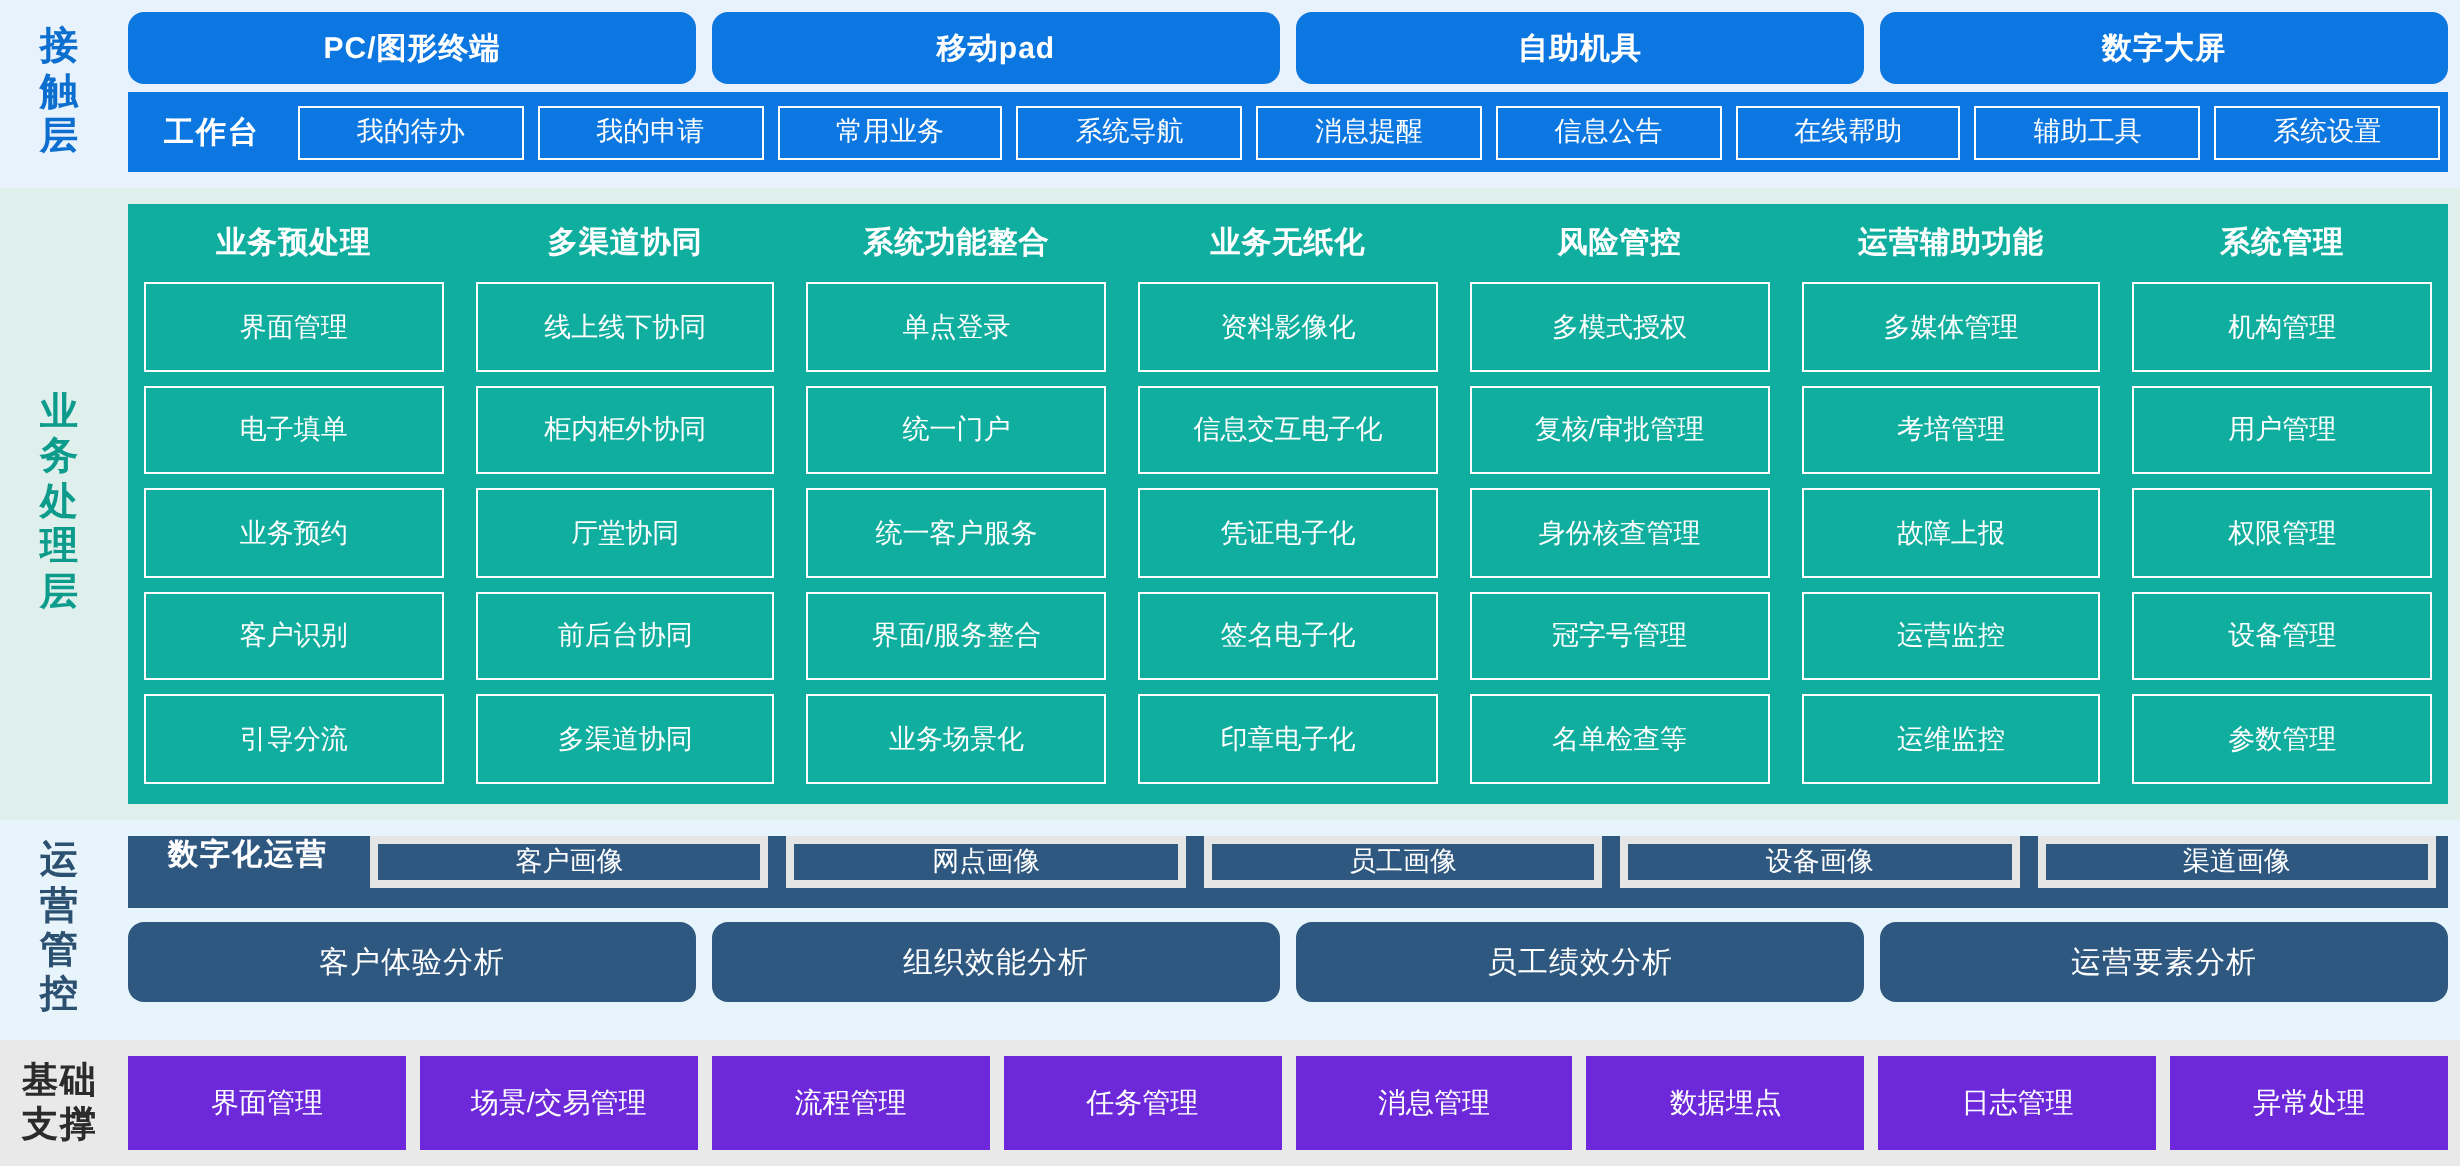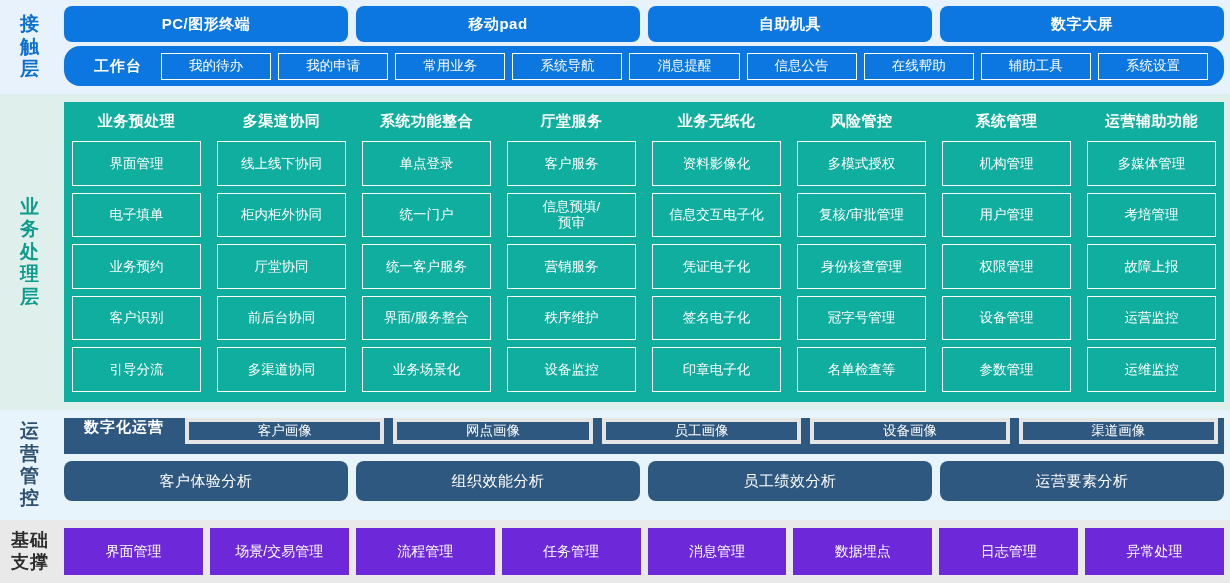--- a/index.html
+++ b/index.html
@@ -31,22 +31,21 @@
   .channel-row { display: flex; gap: 8px; height: 36px; }
   .channel-chip {
     flex: 1 1 0; background: #0c77e0; color: #ffffff;
     border-radius: 8px;
     display: flex; align-items: center; justify-content: center;
     font-size: 15px; font-weight: bold; letter-spacing: .5px;
   }
   .workbench-row {
     height: 40px; background: #0c77e0;
     display: flex; align-items: center; gap: 7px;
-    padding: 0 16px;
-    border-radius: 16px;
+    padding: 0 4px;
   }
   .workbench-title {
     color: #ffffff; font-size: 15px; font-weight: bold;
     padding: 0 12px 0 14px; white-space: nowrap; letter-spacing: 1px;
   }
   .wb-chip {
     flex: 1 1 0; height: 27px;
     border: 1px solid #ffffff; color: #ffffff;
     display: flex; align-items: center; justify-content: center;
     font-size: 13.5px; white-space: nowrap;
@@ -181,64 +180,55 @@
 
         <div class="biz-col">
           <div class="biz-col-title">系统功能整合</div>
           <div class="biz-item">单点登录</div>
           <div class="biz-item">统一门户</div>
           <div class="biz-item">统一客户服务</div>
           <div class="biz-item">界面/服务整合</div>
           <div class="biz-item">业务场景化</div>
         </div>
 
-        <div class="biz-col">
-          <div class="biz-col-title">厅堂服务</div>
-          <div class="biz-item">客户服务</div>
-          <div class="biz-item">信息预填/
-预审</div>
-          <div class="biz-item">营销服务</div>
-          <div class="biz-item">秩序维护</div>
-          <div class="biz-item">设备监控</div>
-        </div>
 
         <div class="biz-col">
           <div class="biz-col-title">业务无纸化</div>
           <div class="biz-item">资料影像化</div>
           <div class="biz-item">信息交互电子化</div>
           <div class="biz-item">凭证电子化</div>
           <div class="biz-item">签名电子化</div>
           <div class="biz-item">印章电子化</div>
         </div>
 
         <div class="biz-col">
           <div class="biz-col-title">风险管控</div>
           <div class="biz-item">多模式授权</div>
           <div class="biz-item">复核/审批管理</div>
           <div class="biz-item">身份核查管理</div>
           <div class="biz-item">冠字号管理</div>
           <div class="biz-item">名单检查等</div>
         </div>
 
         <div class="biz-col">
+          <div class="biz-col-title">运营辅助功能</div>
+          <div class="biz-item">多媒体管理</div>
+          <div class="biz-item">考培管理</div>
+          <div class="biz-item">故障上报</div>
+          <div class="biz-item">运营监控</div>
+          <div class="biz-item">运维监控</div>
+        </div>
+
+        <div class="biz-col">
           <div class="biz-col-title">系统管理</div>
           <div class="biz-item">机构管理</div>
           <div class="biz-item">用户管理</div>
           <div class="biz-item">权限管理</div>
           <div class="biz-item">设备管理</div>
           <div class="biz-item">参数管理</div>
-        </div>
-
-        <div class="biz-col">
-          <div class="biz-col-title">运营辅助功能</div>
-          <div class="biz-item">多媒体管理</div>
-          <div class="biz-item">考培管理</div>
-          <div class="biz-item">故障上报</div>
-          <div class="biz-item">运营监控</div>
-          <div class="biz-item">运维监控</div>
         </div>
 
       </div>
     </div>
   </div>
 
   <div class="band band-ops">
     <div class="band-label">
       <div>
         <span>运</span>

